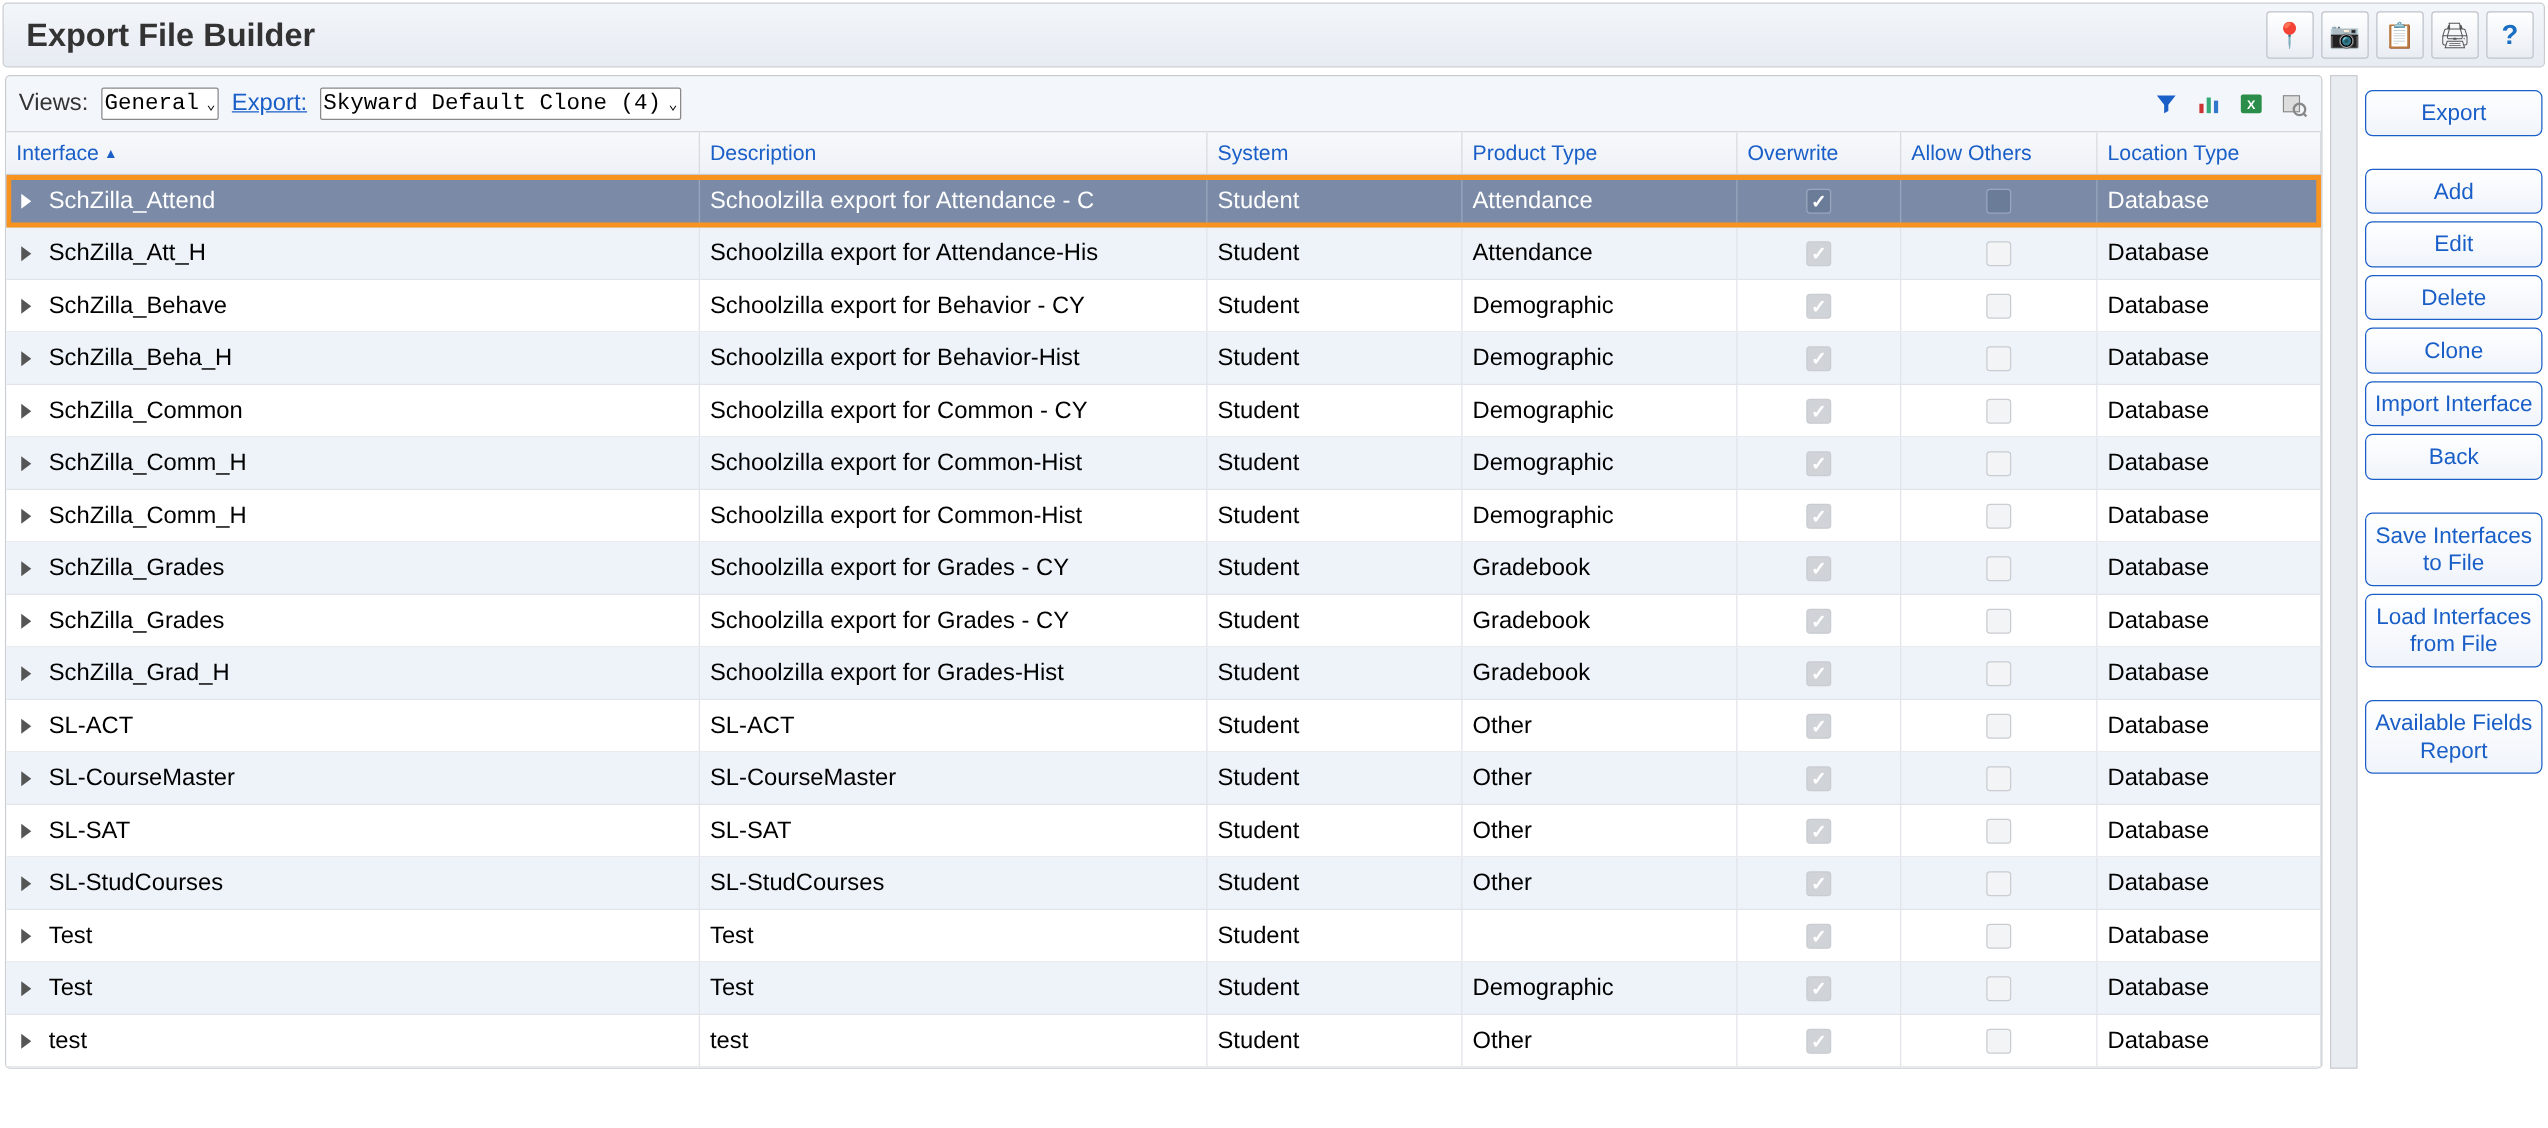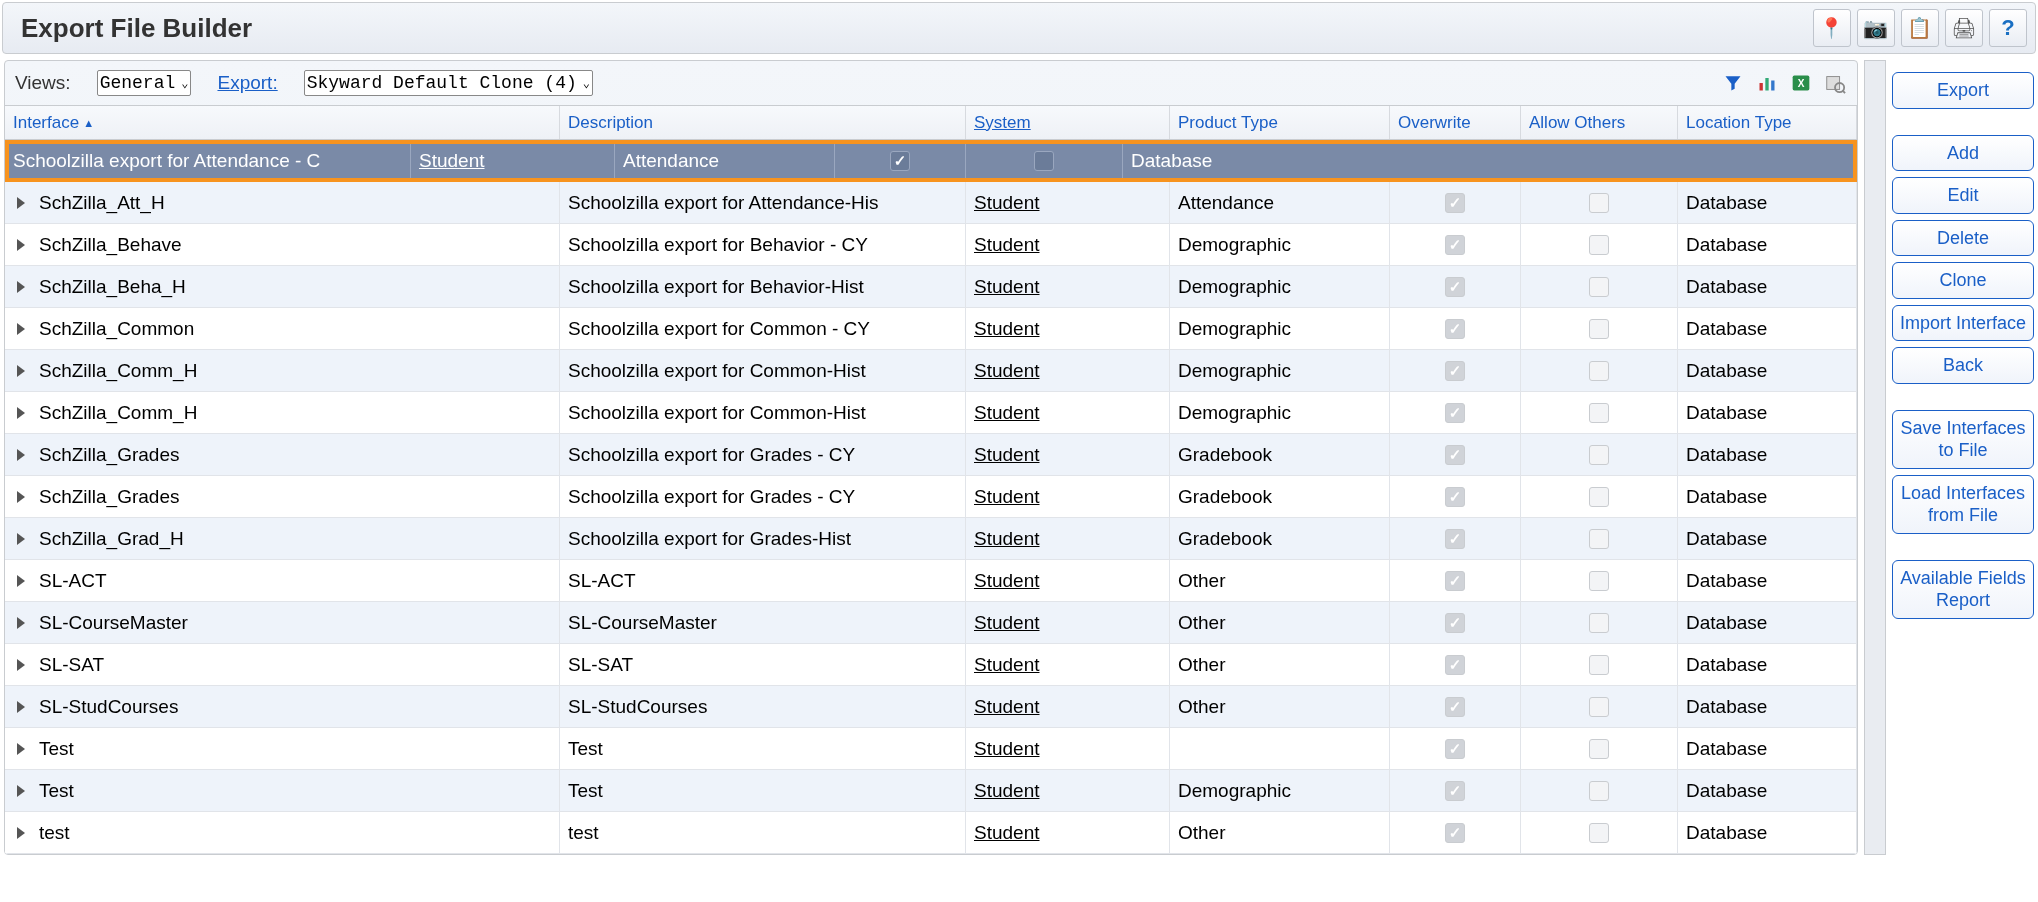--- a/index.html
+++ b/index.html
@@ -54,21 +54,21 @@
     border-radius:4px;
     background:linear-gradient(#f3f6fa,#e7ebf2);
     display:flex; flex-direction:column;
     overflow:hidden;
   }
 
   
   .toolbar{
     display:flex; align-items:center;
     padding:6px 10px;
-    gap:26px;
+    gap:10px;
     height:44px;
   }
   .toolbar-label{ font-size:19px; color:#333; }
   .select-box{
     font-family: "Courier New", monospace;
     font-size:18px;
     border:1px solid #888;
     border-radius:2px;
     background:#fff;
     padding:2px 2px;
@@ -103,21 +103,21 @@
     padding:6px 8px;
     border-right:1px solid #d7dadf;
     overflow:hidden; white-space:nowrap; text-overflow:clip;
     cursor:pointer;
     display:flex;align-items:center;gap:4px;
   }
   .sort-arrow{font-size:11px;color:#1a5fc7;}
 
   .c-interface{width:555px;}
   .c-desc{width:406px;}
-  .c-system{width:204px;text-decoration:underline;}
+  .c-system{width:204px;}
   .c-product{width:220px;}
   .c-overwrite{width:131px;}
   .c-allow{width:157px;}
   .c-loc{flex:1;}
 
   .tbody{flex:1; overflow:hidden;}
   .row{
     display:flex;
     height:42px;
     border-bottom:1px solid #e1e4e9;
@@ -252,20 +252,24 @@
         </div>
         <div class="th c-desc">Description</div>
         <div class="th c-system">System</div>
         <div class="th c-product">Product Type</div>
         <div class="th c-overwrite">Overwrite</div>
         <div class="th c-allow">Allow Others</div>
         <div class="th c-loc">Location Type</div>
       </div>
       <div class="tbody" id="tbody">
           <div class="row selected">
+            <div class="cell c-interface">
+              <div class="expand-tri"></div>
+              <span>SchZilla_Attend</span>
+            </div>
             <div class="cell c-desc">Schoolzilla export for Attendance - C</div>
             <div class="cell c-system">Student</div>
             <div class="cell c-product">Attendance</div>
             <div class="cell center c-overwrite">
               <div class="chk checked"></div>
             </div>
             <div class="cell center c-allow">
               <div class="chk"></div>
             </div>
             <div class="cell c-loc">Database</div>

